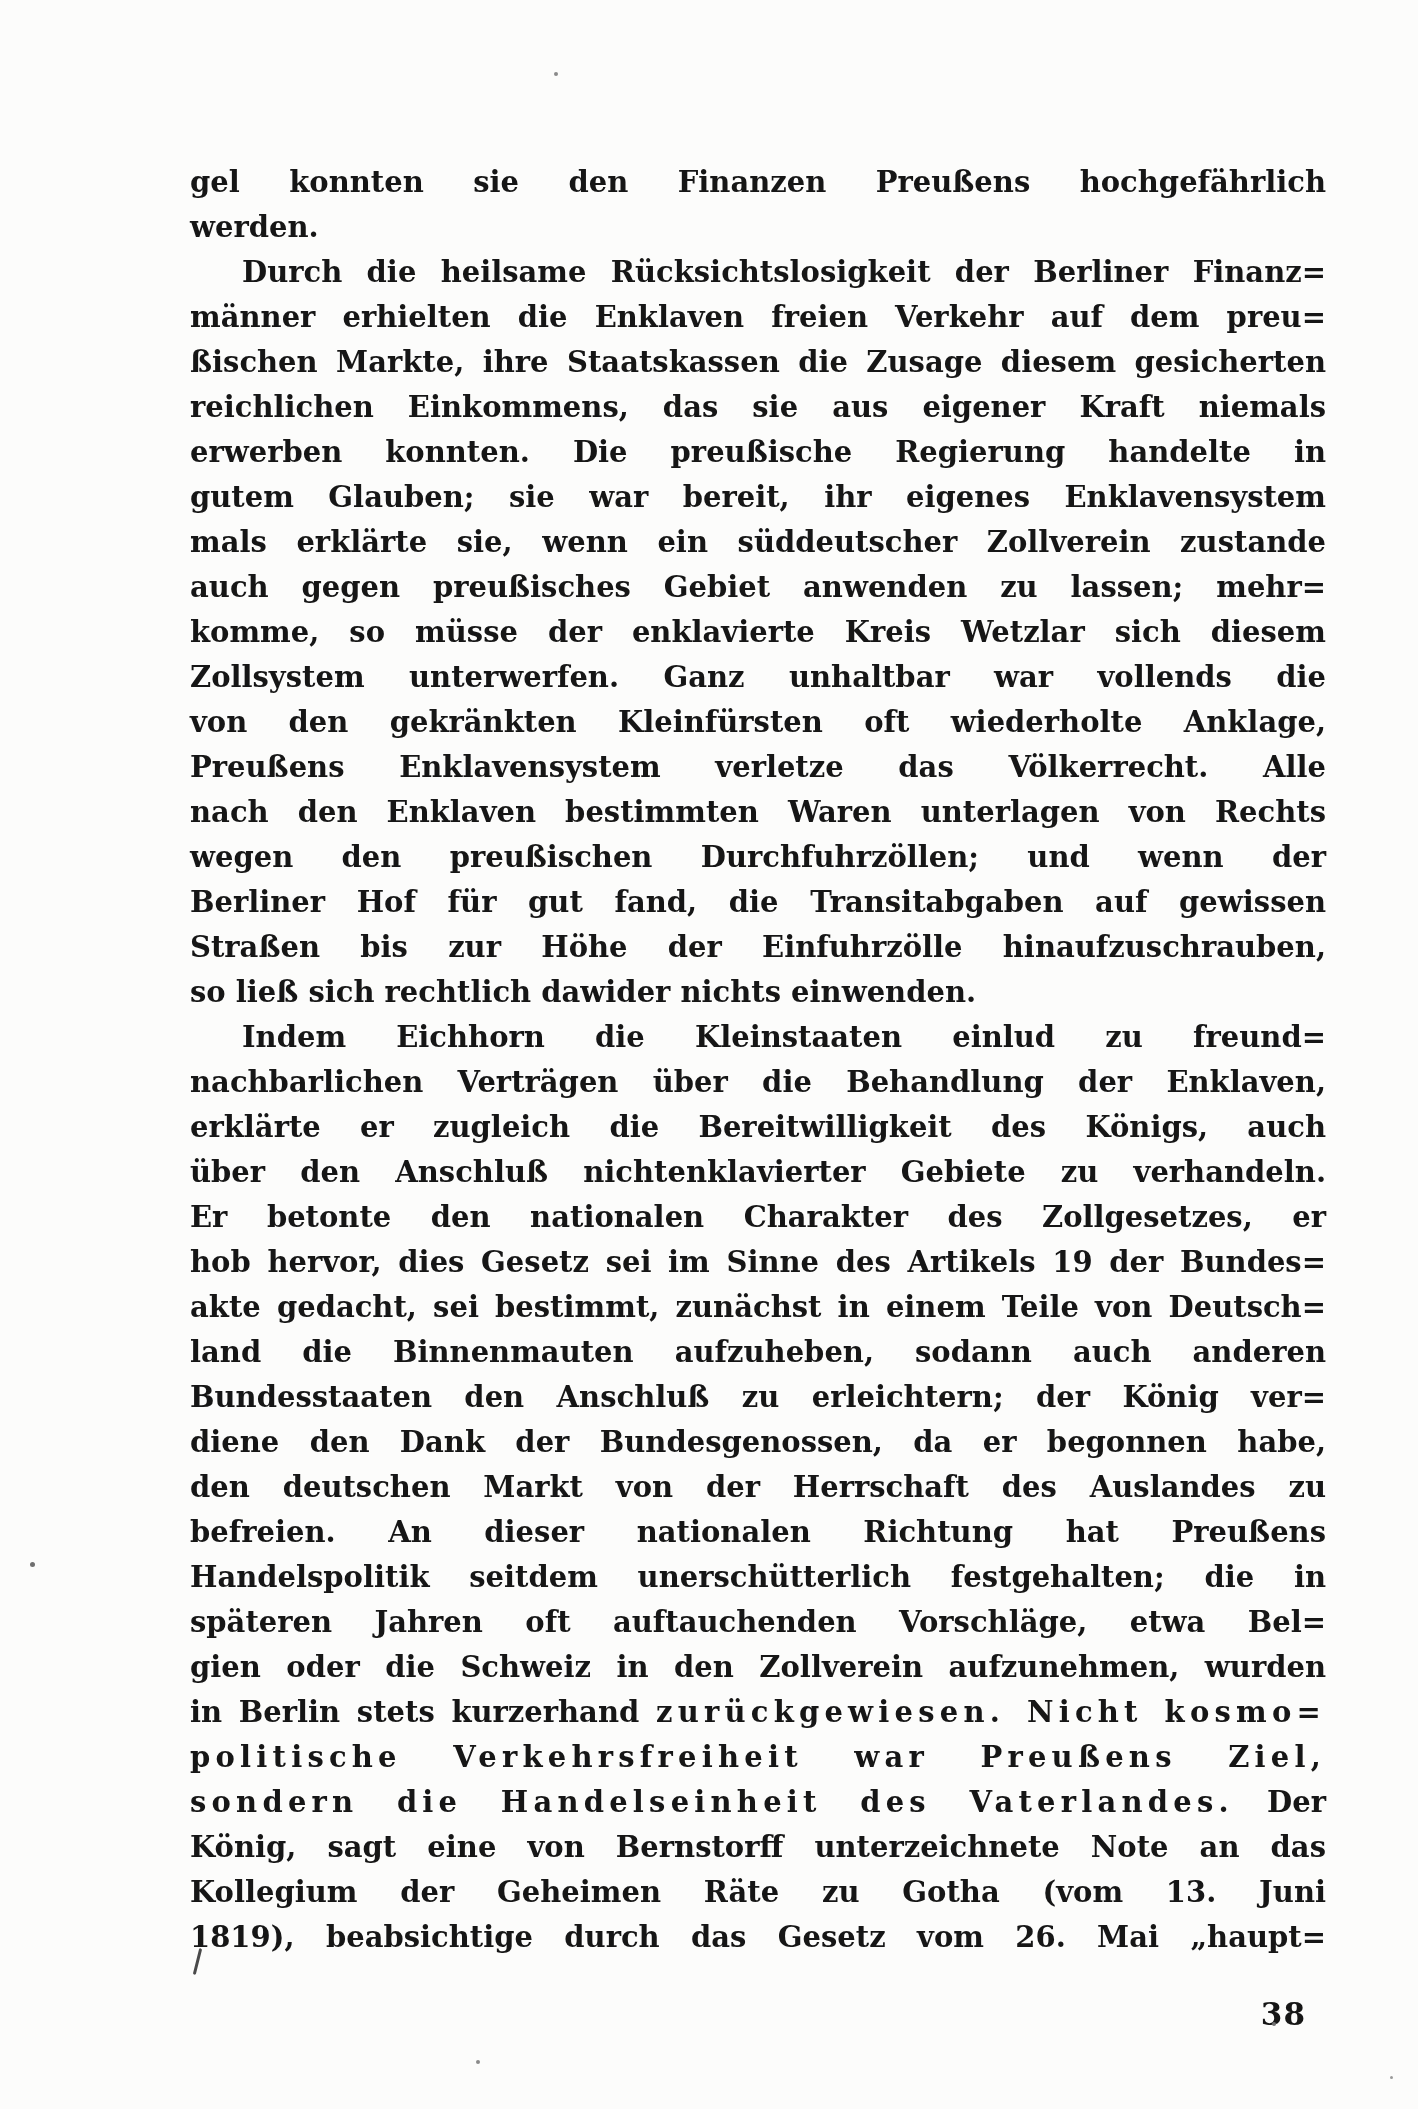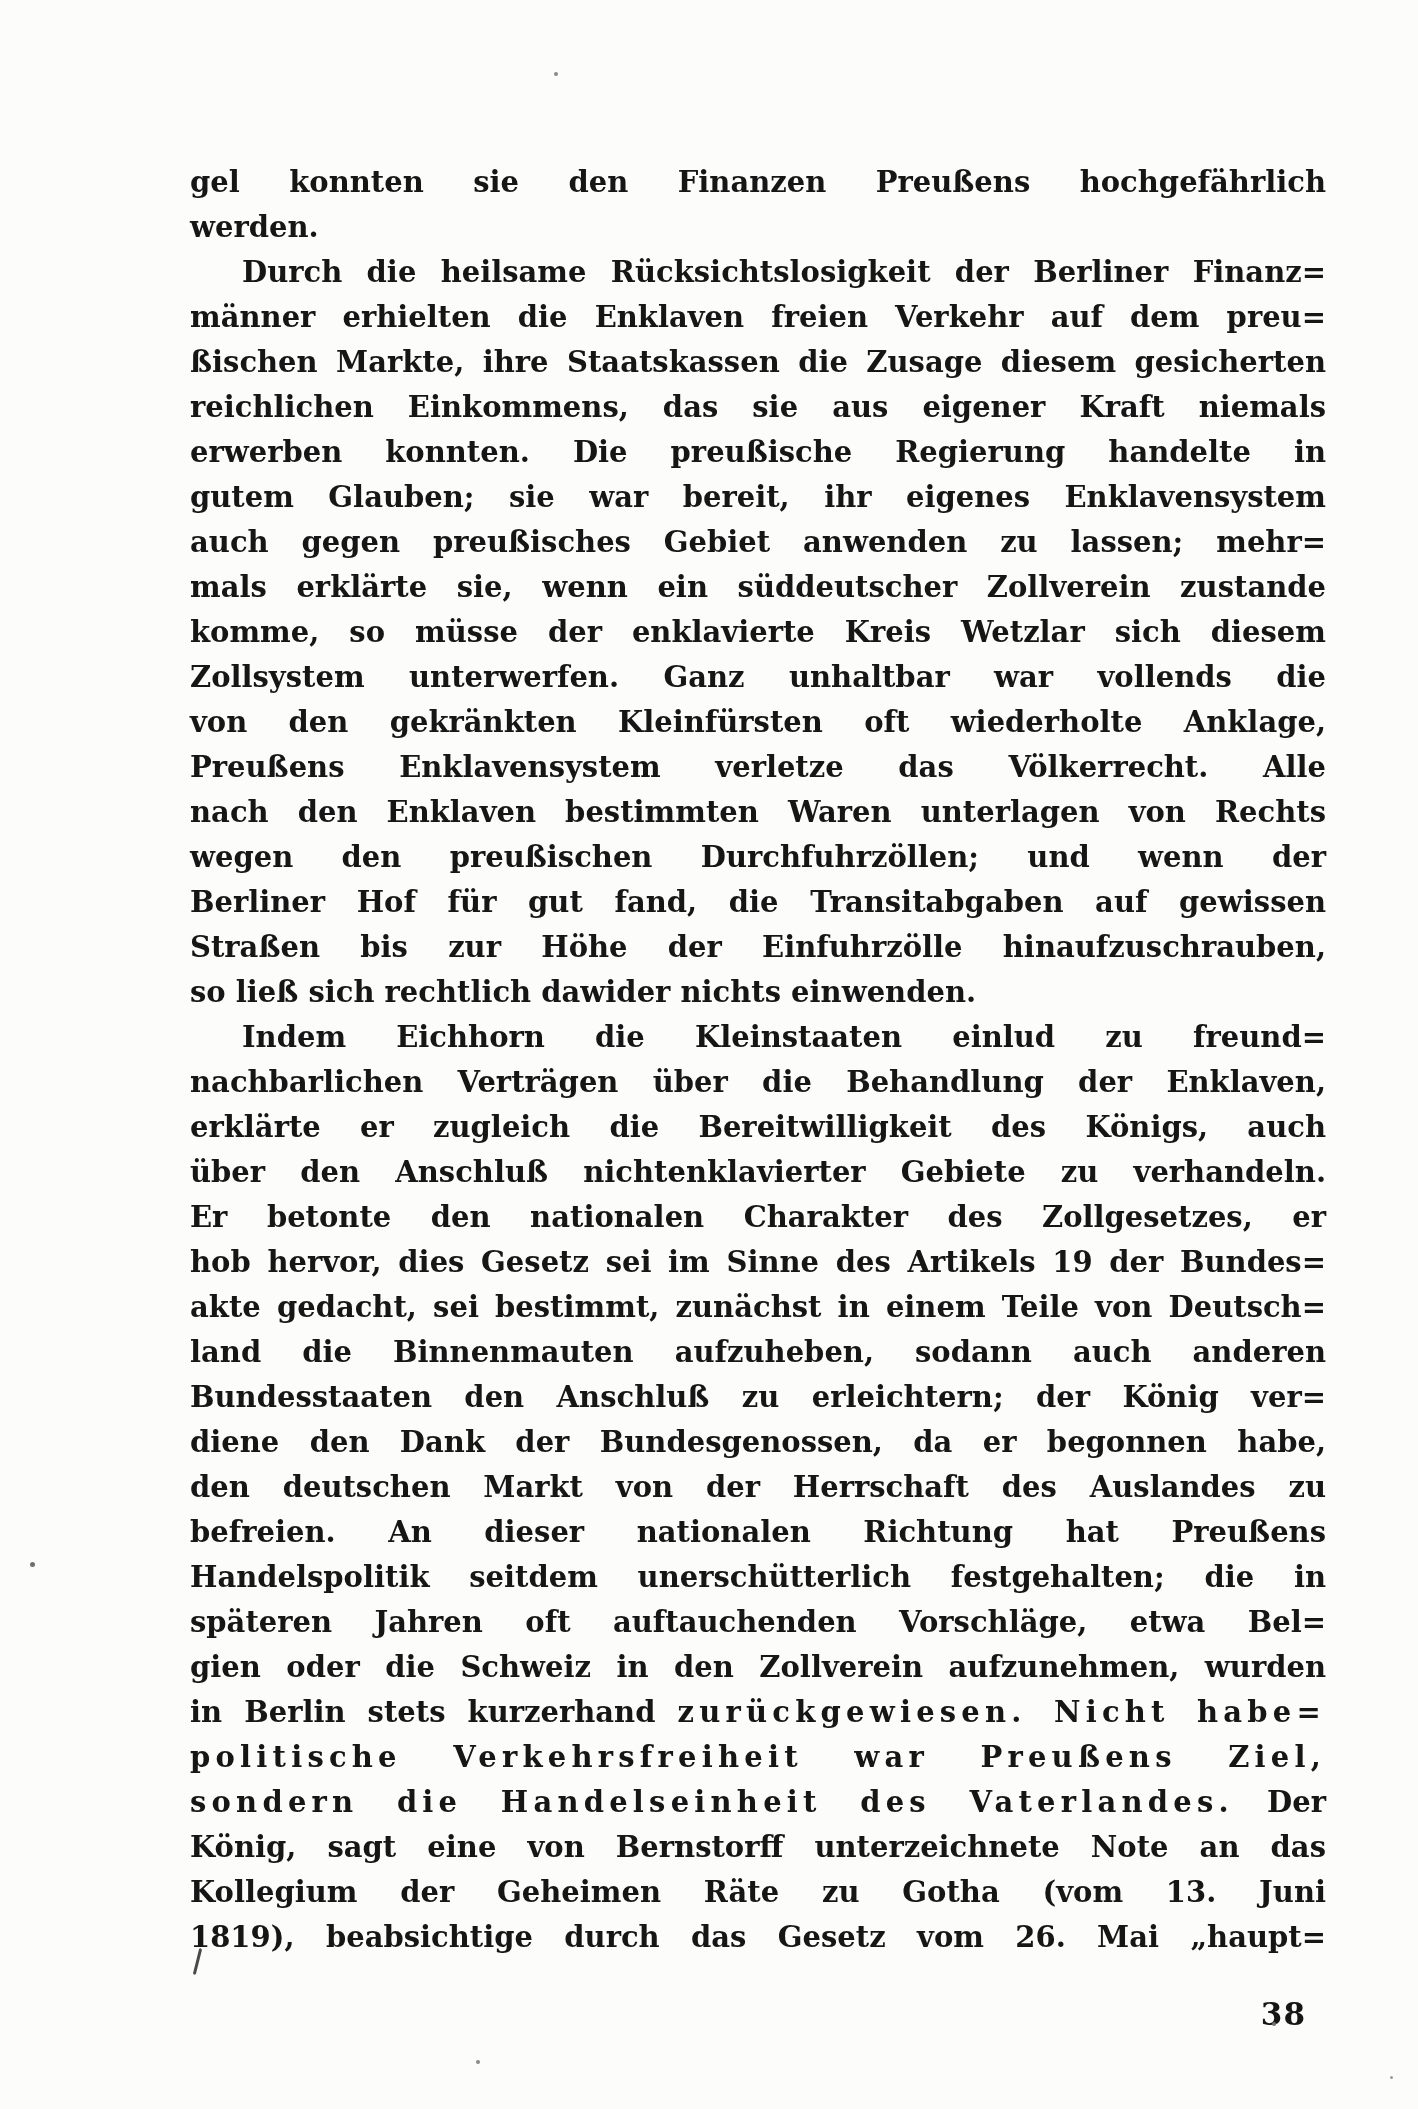--- a/index.html
+++ b/index.html
@@ -41,22 +41,22 @@
 
   <div class="text-block" style="color: rgb(22, 22, 22);">
       <div class="line"><span class="pre">gel konnten sie den Finanzen Preußens hochgefährlich</span></div>
       <div class="line flush"><span class="pre">werden.</span></div>
       <div class="line indent"><span class="pre">Durch die heilsame Rücksichtslosigkeit der Berliner Finanz=</span></div>
       <div class="line"><span class="pre">männer erhielten die Enklaven freien Verkehr auf dem preu=</span></div>
       <div class="line"><span class="pre">ßischen Markte, ihre Staatskassen die Zusage diesem gesicherten</span></div>
       <div class="line"><span class="pre">reichlichen Einkommens, das sie aus eigener Kraft niemals</span></div>
       <div class="line"><span class="pre">erwerben konnten. Die preußische Regierung handelte in</span></div>
       <div class="line"><span class="pre">gutem Glauben; sie war bereit, ihr eigenes Enklavensystem</span></div>
+      <div class="line"><span class="pre">mals erklärte sie, wenn ein süddeutscher Zollverein zustande</span></div>
       <div class="line"><span class="pre">auch gegen preußisches Gebiet anwenden zu lassen; mehr=</span></div>
-      <div class="line"><span class="pre">mals erklärte sie, wenn ein süddeutscher Zollverein zustande</span></div>
       <div class="line"><span class="pre">komme, so müsse der enklavierte Kreis Wetzlar sich diesem</span></div>
       <div class="line"><span class="pre">Zollsystem unterwerfen. Ganz unhaltbar war vollends die</span></div>
       <div class="line"><span class="pre">von den gekränkten Kleinfürsten oft wiederholte Anklage,</span></div>
       <div class="line"><span class="pre">Preußens Enklavensystem verletze das Völkerrecht. Alle</span></div>
       <div class="line"><span class="pre">nach den Enklaven bestimmten Waren unterlagen von Rechts</span></div>
       <div class="line"><span class="pre">wegen den preußischen Durchfuhrzöllen; und wenn der</span></div>
       <div class="line"><span class="pre">Berliner Hof für gut fand, die Transitabgaben auf gewissen</span></div>
       <div class="line"><span class="pre">Straßen bis zur Höhe der Einfuhrzölle hinaufzuschrauben,</span></div>
       <div class="line flush"><span class="pre">so ließ sich rechtlich dawider nichts einwenden.</span></div>
       <div class="line indent"><span class="pre">Indem Eichhorn die Kleinstaaten einlud zu freund=</span></div>
@@ -67,21 +67,21 @@
       <div class="line"><span class="pre">hob hervor, dies Gesetz sei im Sinne des Artikels 19 der Bundes=</span></div>
       <div class="line"><span class="pre">akte gedacht, sei bestimmt, zunächst in einem Teile von Deutsch=</span></div>
       <div class="line"><span class="pre">land die Binnenmauten aufzuheben, sodann auch anderen</span></div>
       <div class="line"><span class="pre">Bundesstaaten den Anschluß zu erleichtern; der König ver=</span></div>
       <div class="line"><span class="pre">diene den Dank der Bundesgenossen, da er begonnen habe,</span></div>
       <div class="line"><span class="pre">den deutschen Markt von der Herrschaft des Auslandes zu</span></div>
       <div class="line"><span class="pre">befreien. An dieser nationalen Richtung hat Preußens</span></div>
       <div class="line"><span class="pre">Handelspolitik seitdem unerschütterlich festgehalten; die in</span></div>
       <div class="line"><span class="pre">späteren Jahren oft auftauchenden Vorschläge, etwa Bel=</span></div>
       <div class="line"><span class="pre">gien oder die Schweiz in den Zollverein aufzunehmen, wurden</span></div>
-      <div class="line"><span class="pre">in Berlin stets kurzerhand </span><span class="em">zurückgewiesen. Nicht habe=</span></div>
+      <div class="line"><span class="pre">in Berlin stets kurzerhand </span><span class="em">zurückgewiesen. Nicht kosmo=</span></div>
       <div class="line"><span class="em">politische Verkehrsfreiheit war Preußens Ziel,</span></div>
       <div class="line"><span class="em">sondern die Handelseinheit des Vaterlandes.</span><span class="post"> Der</span></div>
       <div class="line"><span class="pre">König, sagt eine von Bernstorff unterzeichnete Note an das</span></div>
       <div class="line"><span class="pre">Kollegium der Geheimen Räte zu Gotha (vom 13. Juni</span></div>
       <div class="line"><span class="pre">1819), beabsichtige durch das Gesetz vom 26. Mai „haupt=</span></div>
     </div>
 
   <div class="page-number">38</div>
 
   <div class="artifact artifact-slash"></div>

